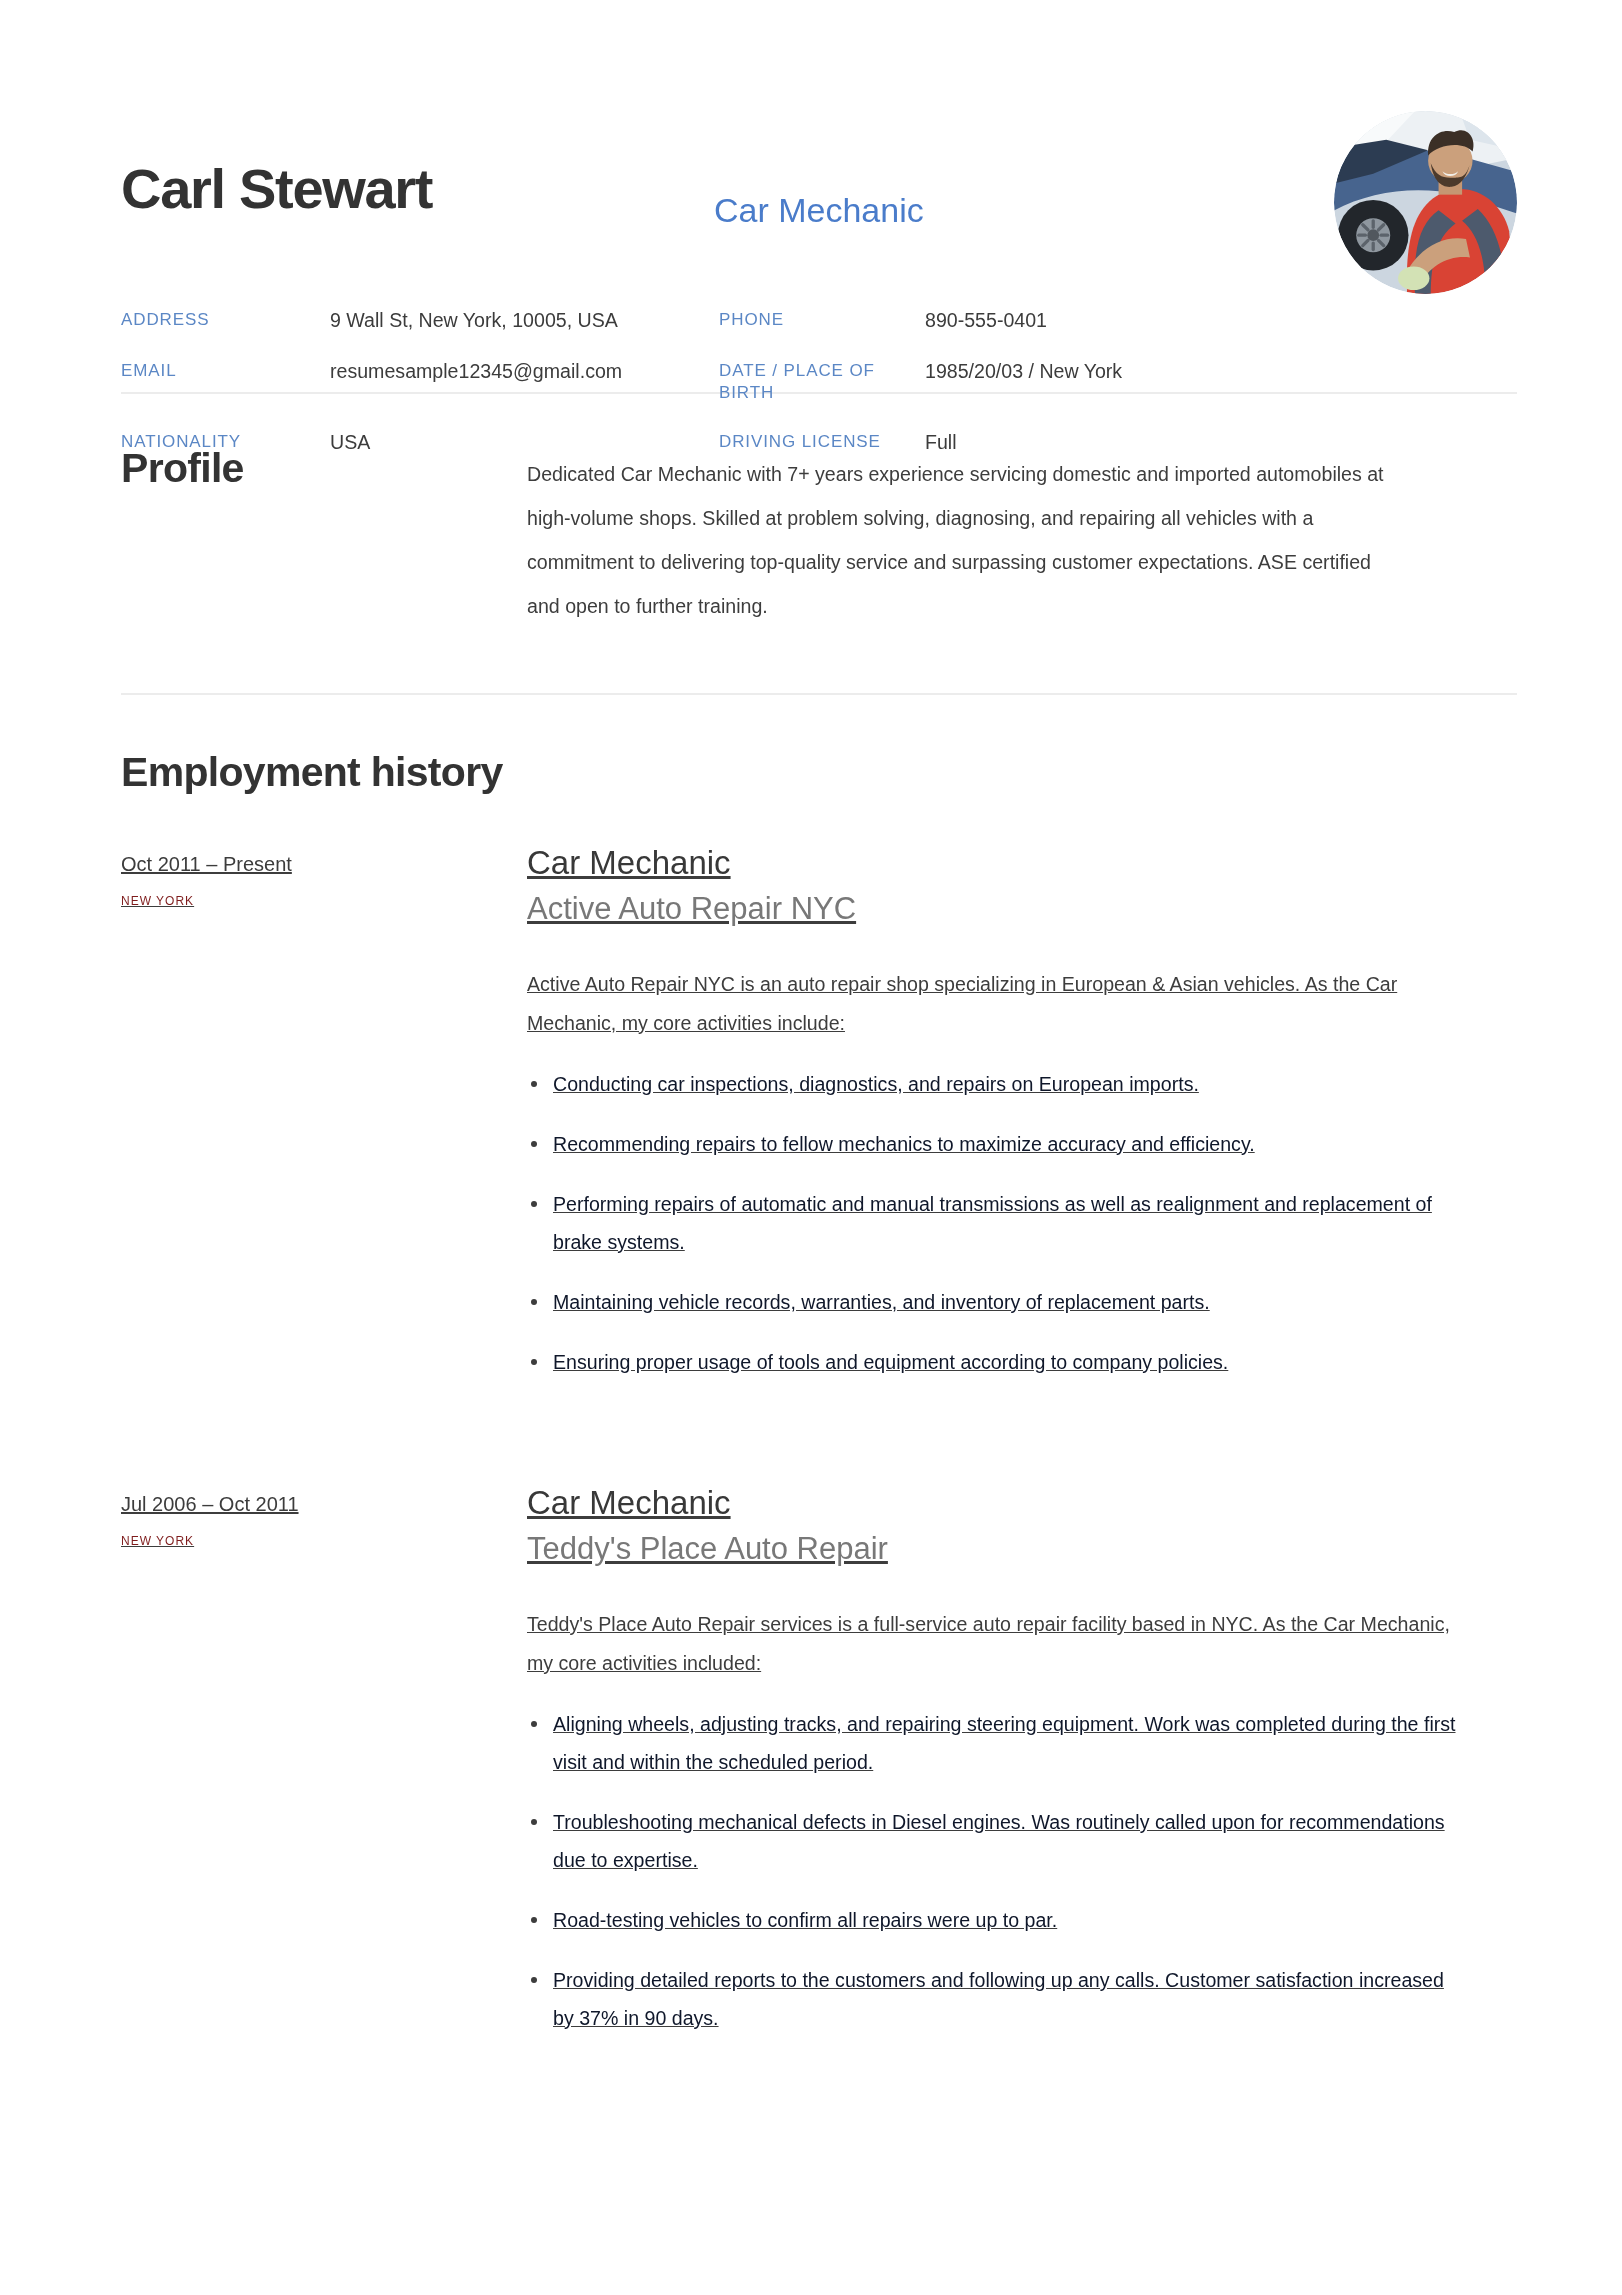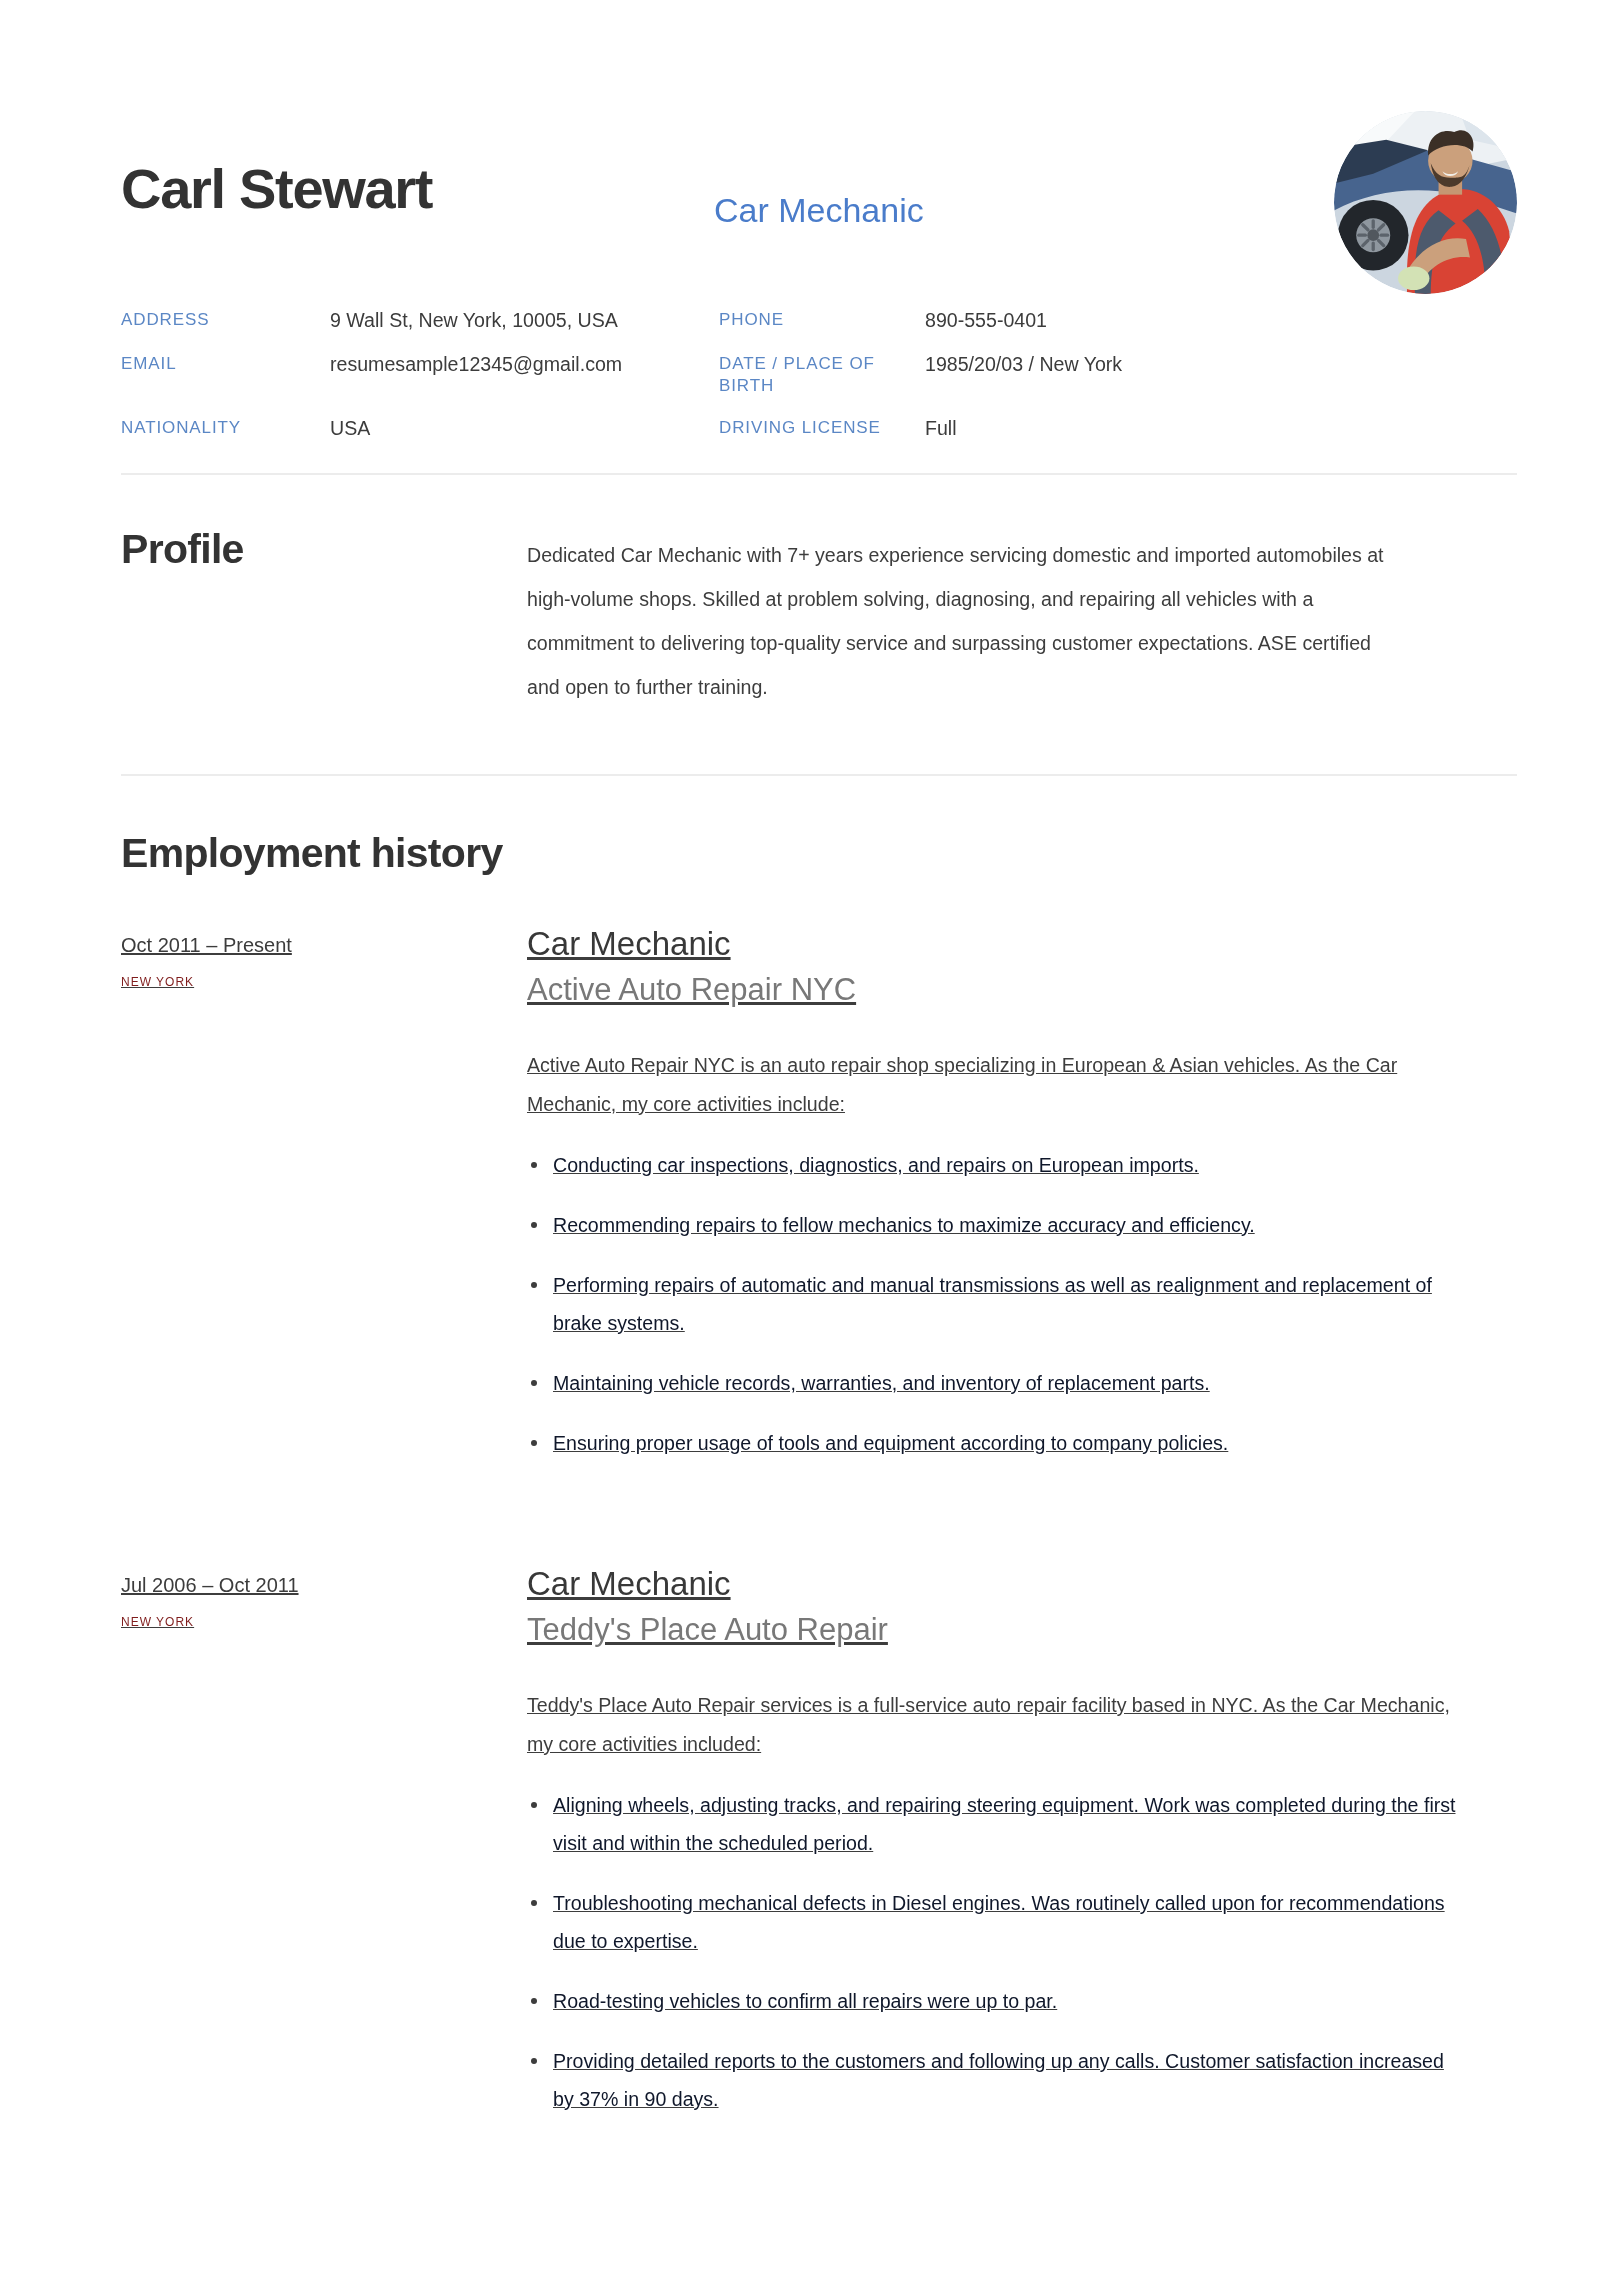--- a/index.html
+++ b/index.html
@@ -8,40 +8,40 @@
     width: 1622px;
     min-height: 2295px;
     margin: 0 auto;
     background: #ffffff;
     font-family: "Liberation Sans", sans-serif;
     color: #3d3d3d;
     box-sizing: border-box;
     padding: 0 105px 0 121px;
   }
   
-  .header { position: relative; height: 473px; }
+  .header { position: relative; height: 392px; }
   .name {
     position: absolute; top: 156px; left: 0;
     margin: 0;
     font-size: 56px; font-weight: bold; letter-spacing: -1.3px;
     color: #333333; white-space: nowrap;
   }
   .subtitle {
     position: absolute; top: 191px; left: 593px;
     font-size: 34px; color: #4a7cca; white-space: nowrap;
   }
   .avatar {
     position: absolute; top: 111px; right: 0;
     width: 183px; height: 183px; border-radius: 50%; overflow: hidden;
   }
   .contact {
     position: absolute; top: 309px; left: 0; right: 17px;
     display: grid;
     grid-template-columns: 209px 389px 206px 1fr;
-    row-gap: 20px;
+    row-gap: 27px;
     align-items: start;
   }
   .clabel {
     font-size: 17px; letter-spacing: 0.9px; line-height: 22px;
     color: #5b87c5; text-transform: uppercase;
     padding-right: 13px;
   }
   .cvalue { font-size: 19.6px; line-height: 23.6px; color: #3c3c3c; }
   
   .divider { height: 2px; background: #ececec; }

